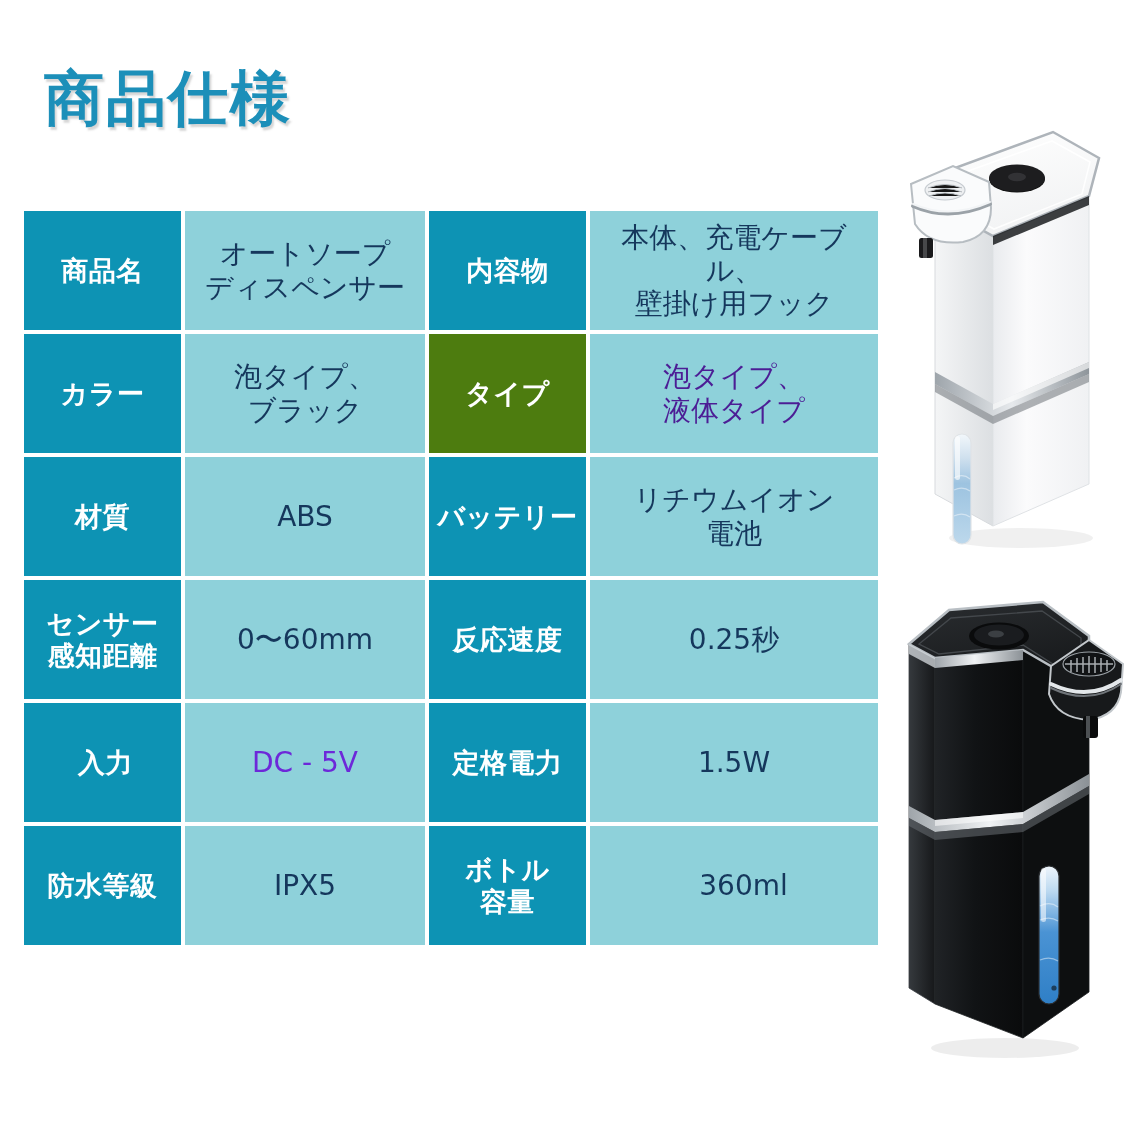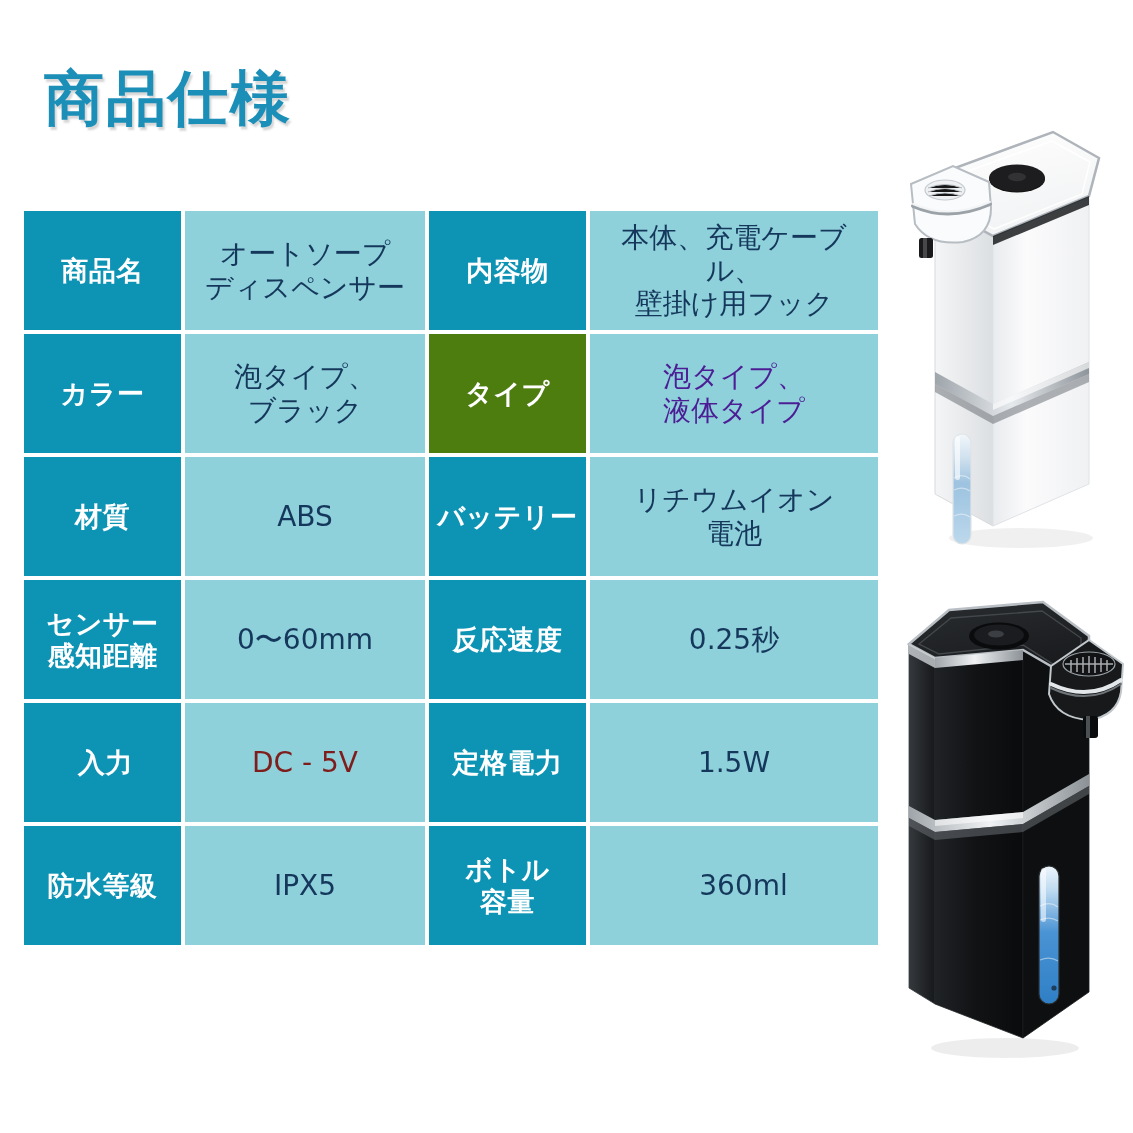--- a/index.html
+++ b/index.html
@@ -156,21 +156,21 @@
             <span class="cellline">反応速度</span>
           </td>
           <td class="val jp" style="background: rgb(142, 209, 218); color: rgb(21, 55, 92);">
             <span class="cellline">0.25秒</span>
           </td>
         </tr>
         <tr>
           <td class="lbl" style="background: rgb(13, 147, 180); color: rgb(255, 255, 255); padding-left: 10px;">
             <span class="cellline">入力</span>
           </td>
-          <td class="val jp" style="background: rgb(142, 209, 218); color: #7f1d1d; margin-left: 32px;">
+          <td class="val jp" style="background: rgb(142, 209, 218); color: #6d28d9; margin-left: 32px;">
             <span class="cellline">DC - 5V</span>
           </td>
           <td class="lbl" style="background: rgb(13, 147, 180); color: #ffffff;">
             <span class="cellline">定格電力</span>
           </td>
           <td class="val jp" style="background: rgb(142, 209, 218); color: rgb(21, 55, 92);">
             <span class="cellline">1.5W</span>
           </td>
         </tr>
         <tr>

